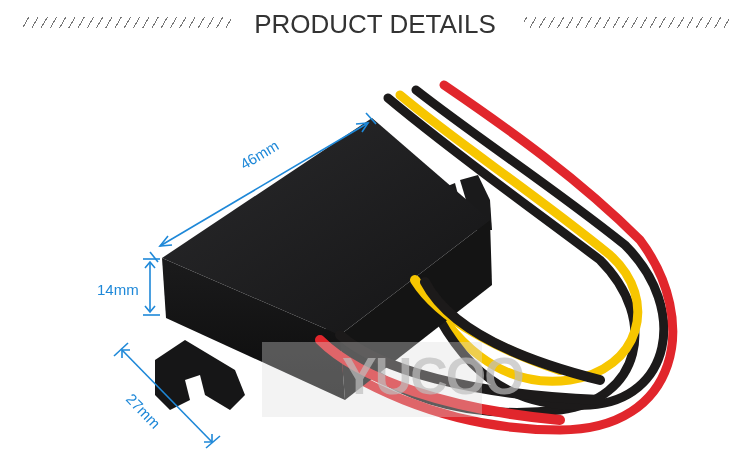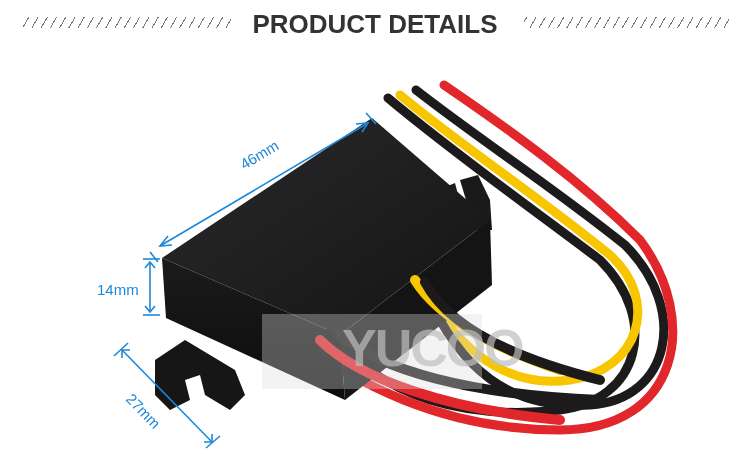--- a/index.html
+++ b/index.html
@@ -3,24 +3,24 @@
 <meta charset="utf-8">
 <style>
   html, body { margin:0; padding:0; background:#fff; }
   body { width:750px; height:466px; position:relative; overflow:hidden; font-family:"Liberation Sans", sans-serif; }
   .header { position:absolute; top:0; left:0; width:750px; height:52px; }
   .hatch { position:absolute; top:17px; height:11px;
     background: repeating-linear-gradient(-60deg, transparent 0 4px, #777 4px 5px, transparent 5px 8px); }
   .hatch.left { left:23px; width:208px; }
   .hatch.right { left:524px; width:205px; }
   .title { position:absolute; top:9px; left:0; width:750px; text-align:center;
-    font-weight:bold; font-size:26px; color:#333; letter-spacing:0px; }
+    font-weight:normal; font-size:26px; color:#333; letter-spacing:0px; }
   .scene { position:absolute; left:0; top:0; width:750px; height:466px; }
   .dim-label { position:absolute; color:#1e88d8; font-size:15px; }
-  .watermark { position:absolute; left:262px; top:314px; width:220px; height:75px;
+  .watermark { position:absolute; left:262px; top:342px; width:220px; height:75px;
     background:rgba(220,220,220,0.35);text-align:center; }
   .wm-text { position:absolute; left:80px; top:4px; font-size:52px; font-weight:bold; color:rgba(190,190,190,0.7); letter-spacing:-2px; }
 </style>
 </head>
 <body>
 
 <div class="header">
   <div class="hatch left"></div>
   <div class="title">PRODUCT DETAILS</div>
   <div class="hatch right"></div>

